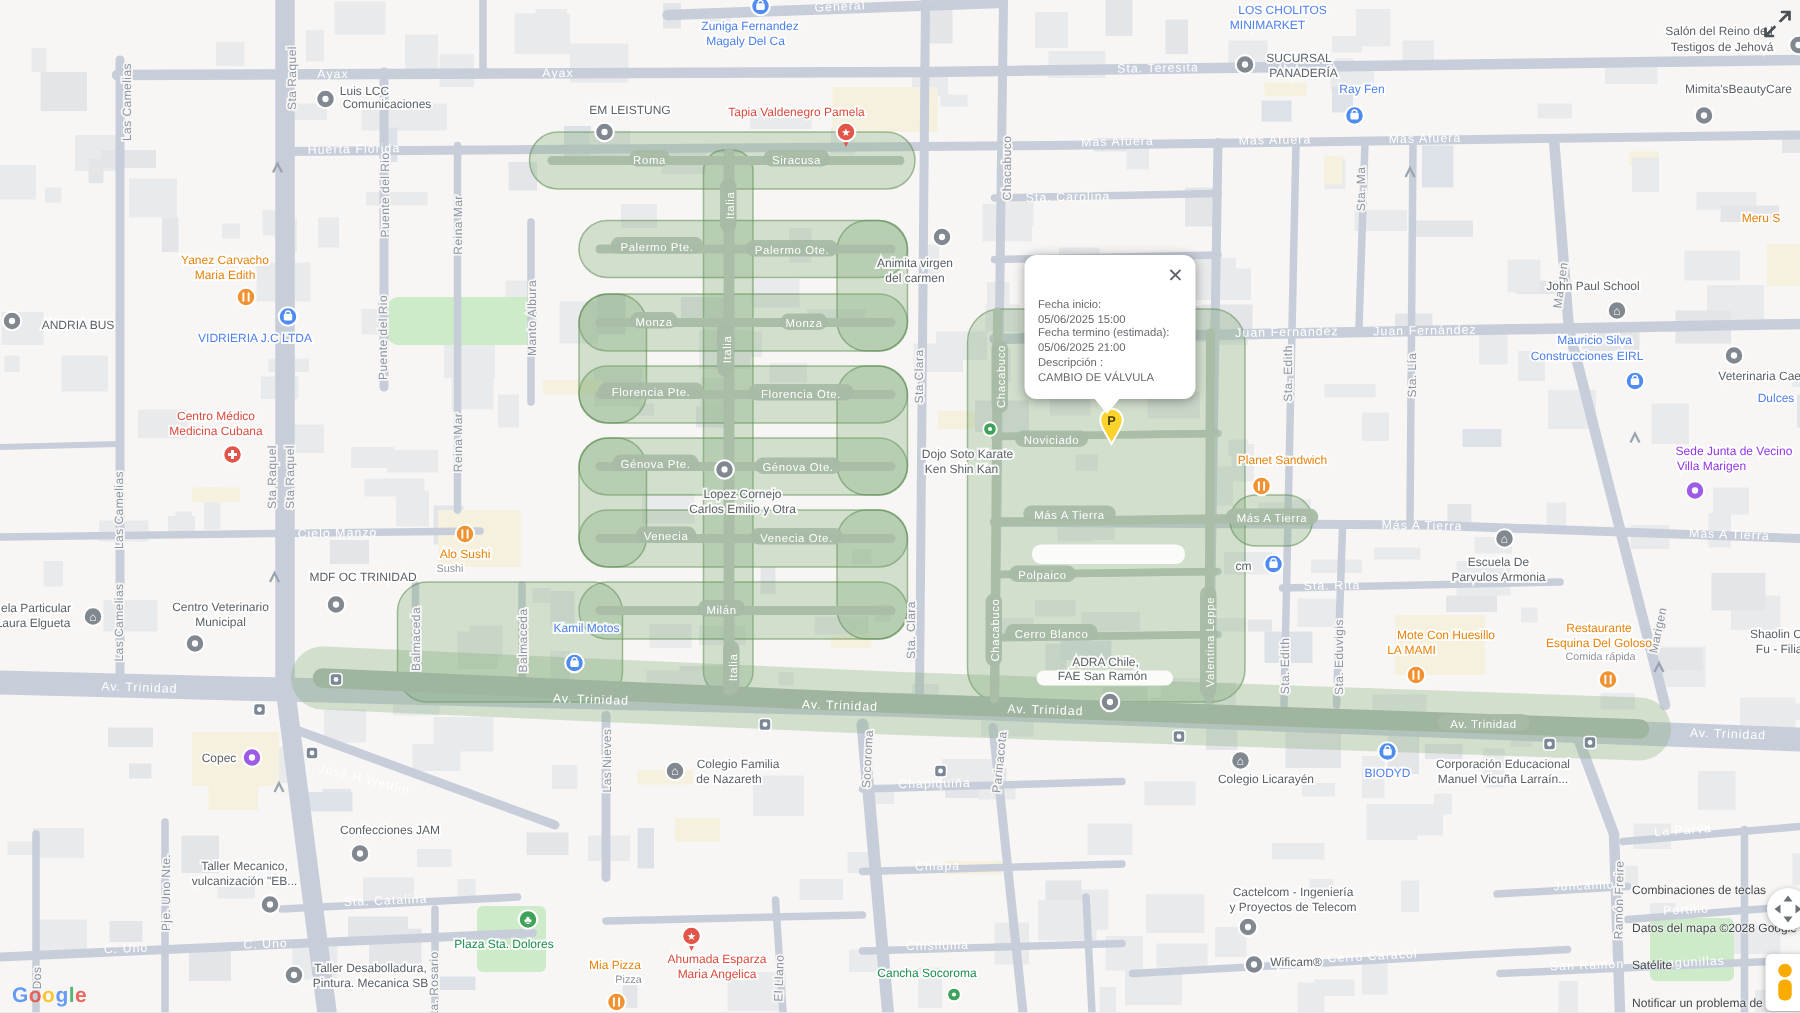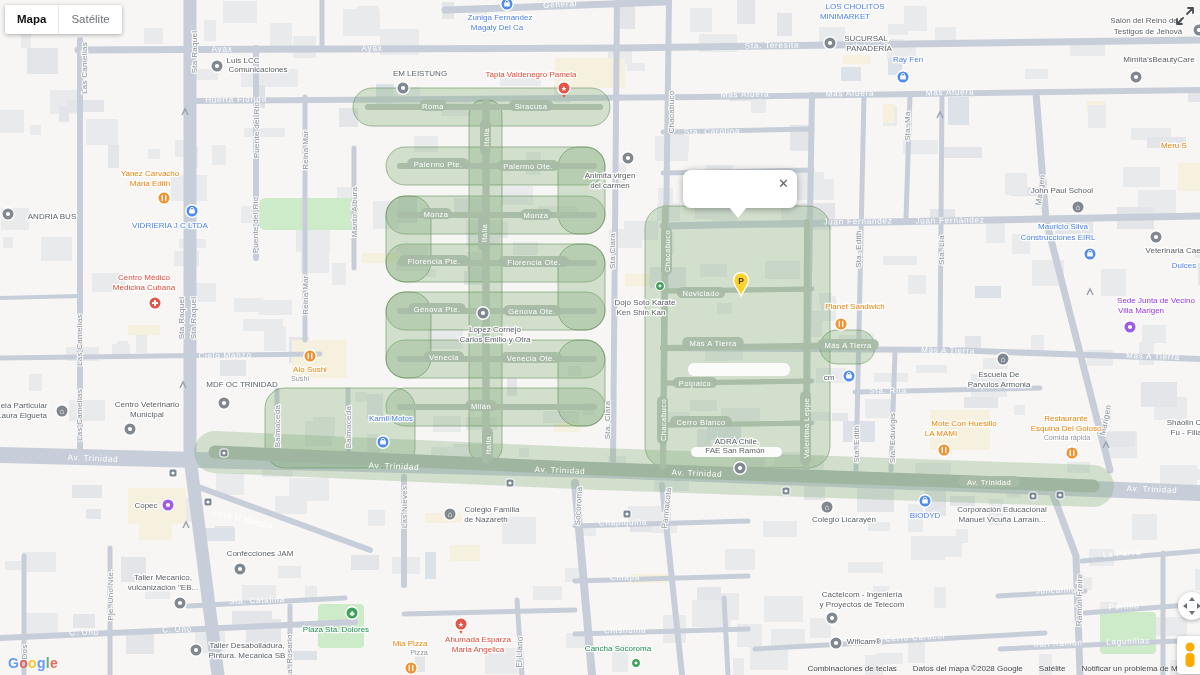--- a/index.html
+++ b/index.html
@@ -13,22 +13,22 @@
   .maptype .btn.active{font-weight:bold;color:#111;}
   .maptype .sep{width:1px;height:100%;background:#e8e8e8;}
   
   .popup{position:absolute;left:683px;top:170px;width:114px;z-index:6;background:#fff;border-radius:8px;
          box-shadow:0 1px 7px rgba(0,0,0,.35);padding:28px 8px 10px 9px;box-sizing:border-box;}
   .popup .close{position:absolute;top:7px;right:8px;font-size:13px;color:#5f6368;cursor:pointer;line-height:13px;}
   .popup .pline{font-size:7.5px;line-height:9.7px;color:#67696d;white-space:nowrap;}
   .popup .tail{position:absolute;left:46px;bottom:-10px;width:0;height:0;
                border-left:9px solid transparent;border-right:9px solid transparent;border-top:11px solid #fff;}
   
-  .attrib{position:absolute;right:18px;bottom:2px;z-index:5;display:flex;gap:16px;font-size:8px;color:#45484c;
-          text-shadow:0 0 2px #fff,0 0 2px #fff;white-space:nowrap;}
+  .attrib{position:absolute;right:2px;bottom:2px;z-index:5;display:flex;gap:16px;font-size:8px;color:#45484c;
+          text-shadow:0 0 2px #fff,0 0 2px #fff;white-space:nowrap;flex-direction:column;}
   .attrib span{cursor:default;}
   
   .glogo{position:absolute;left:8px;bottom:4px;z-index:5;font-size:14px;font-weight:bold;opacity:.8;
          letter-spacing:.3px;}
   
   .fsbtn{position:absolute;right:4px;top:5px;z-index:7;width:22px;height:22px;cursor:pointer;}
   .compass{position:absolute;left:1178px;top:592px;z-index:7;width:28px;height:28px;background:#fff;
            border-radius:50%;box-shadow:0 1px 4px rgba(0,0,0,.3);cursor:pointer;}
   .pegbtn{position:absolute;left:1177px;top:636px;z-index:7;width:26px;height:38px;background:#fff;
           border-radius:4px;box-shadow:0 1px 4px rgba(0,0,0,.3);cursor:pointer;}
@@ -1109,34 +1109,37 @@
           </g>
           <text x="864" y="644" text-anchor="middle" font-size="8" fill="#5d6267" stroke="#ffffff" stroke-width="2.6" paint-order="stroke" stroke-opacity="0.85">Wificam®</text>
         </g>
       </g>
       <g transform="translate(741,281)">
         <path d="M0,15 C-4,7.5 -7.5,3.5 -7.5,-1 A7.5,7.5 0 1 1 7.5,-1 C7.5,3.5 4,7.5 0,15 Z" fill="#fcd32c" stroke="#fff" stroke-width="1.3"></path>
         <text x="0" y="2.5" text-anchor="middle" font-size="8.5" font-weight="bold" fill="#4a4100">P</text>
       </g>
     </svg>
 
-  <div class="maptype">
-    <div class="btn active">Mapa</div>
-    <div class="sep"></div>
-    <div class="btn">Satélite</div>
-  </div>
 
   <div class="fsbtn">
     <svg width="22" height="22">
       <path d="M13,9 L19,3 M19,3 h-5 M19,3 v5 M9,13 L3,19 M3,19 h5 M3,19 v-5" stroke="#4a4f55" stroke-width="1.8" fill="none" stroke-linecap="round"></path>
     </svg>
   </div>
 
   <div class="popup">
     <div class="close">✕</div>
+    <div id="popup-lines">
+        <div class="pline">Fecha inicio:</div>
+        <div class="pline">05/06/2025 15:00</div>
+        <div class="pline">Fecha termino (estimada):</div>
+        <div class="pline">05/06/2025 21:00</div>
+        <div class="pline">Descripción :</div>
+        <div class="pline">CAMBIO DE VÁLVULA</div>
+      </div>
     <div class="tail"></div>
   </div>
 
   <div class="compass">
     <svg width="28" height="28">
       <g fill="#6b7075">
         <path d="M14,5 l3,4 h-6 z"></path>
           <path d="M14,23 l-3,-4 h6 z"></path>
         <path d="M5,14 l4,-3 v6 z"></path>
           <path d="M23,14 l-4,3 v-6 z"></path>

